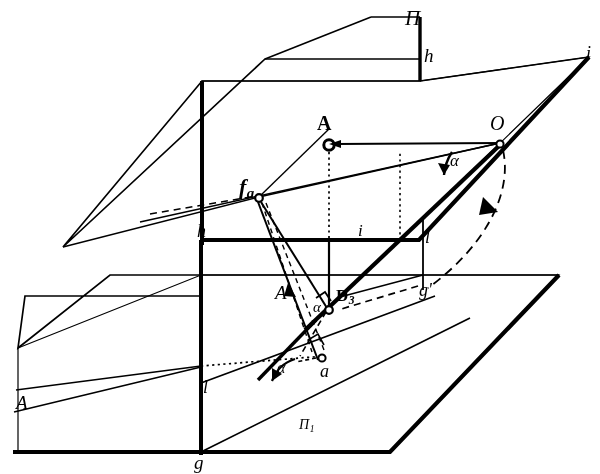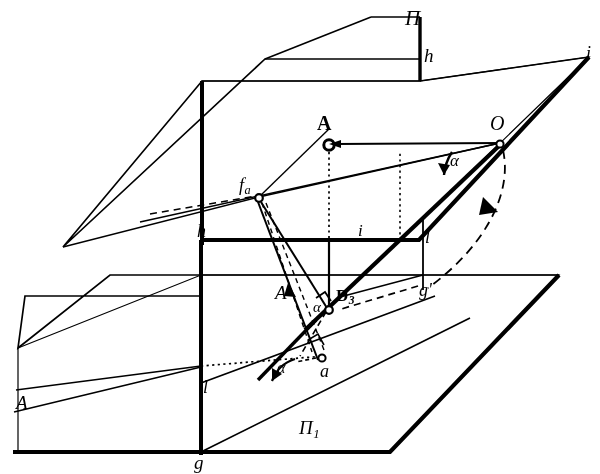--- a/index.html
+++ b/index.html
@@ -139,21 +139,21 @@
   <span class="lbl" style="left:424px; top:46px; font-size:19px;">h</span>
 
   <span class="lbl" style="left:586px; top:44px; font-size:18px;">i</span>
 
   <span class="lbl up" style="left:317px; top:113px; font-size:20px;">A</span>
 
   <span class="lbl" style="left:490px; top:113px; font-size:20px;">O</span>
 
   <span class="lbl" style="left:450px; top:152px; font-size:17px;">α</span>
 
-  <span class="lbl" style="left:239px; top:176px; font-size:18px;"><span>f</span><span class="sub">a</span></span>
+  <span class="lbl" style="left:239px; top:176px; font-size:22px;font-weight:bold;"><span>f</span><span class="sub">a</span></span>
 
   <span class="lbl" style="left:197px; top:222px; font-size:18px;">h</span>
 
   <span class="lbl" style="left:358px; top:222px; font-size:17px;">i</span>
 
   <span class="lbl" style="left:425px; top:228px; font-size:18px;">l</span>
 
   <span class="lbl" style="left:275px; top:283px; font-size:19px;">A'</span>
 
   <span class="lbl" style="left:313px; top:300px; font-size:15px;">α</span>
@@ -163,17 +163,17 @@
   <span class="lbl" style="left:419px; top:281px; font-size:18px;">g'</span>
 
   <span class="lbl" style="left:320px; top:362px; font-size:18px;">a</span>
 
   <span class="lbl" style="left:277px; top:360px; font-size:16px;">α</span>
 
   <span class="lbl" style="left:203px; top:378px; font-size:18px;">l</span>
 
   <span class="lbl" style="left:16px; top:393px; font-size:19px;">A</span>
 
-  <span class="lbl" style="left:299px; top:418px; font-size:19px;"><span>Π</span><span class="sub">1</span></span>
+  <span class="lbl" style="left:299px; top:418px; font-size:14px;"><span>Π</span><span class="sub">1</span></span>
 
   <span class="lbl" style="left:194px; top:453px; font-size:19px;">g</span>
 
 </div>
 
 </body></html>

